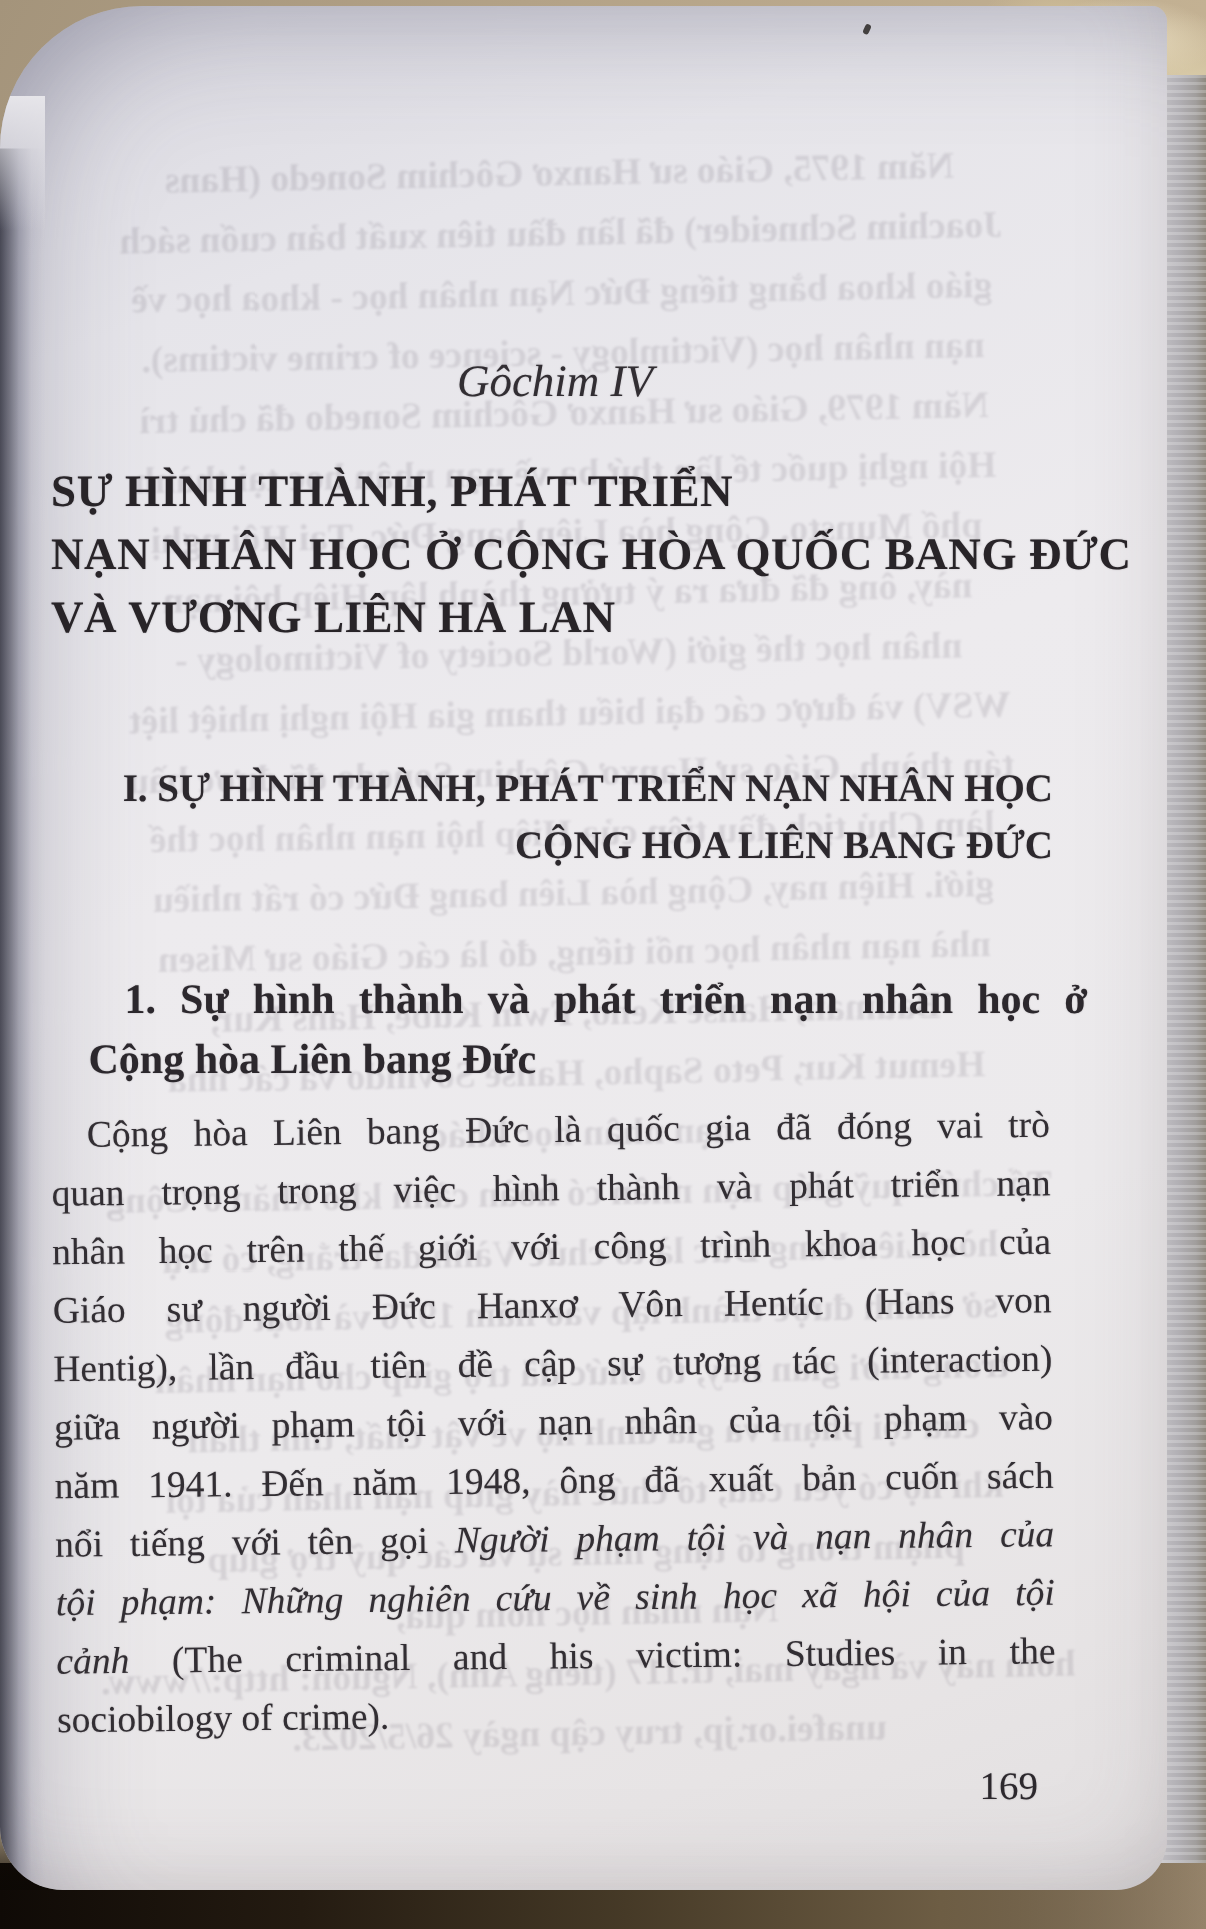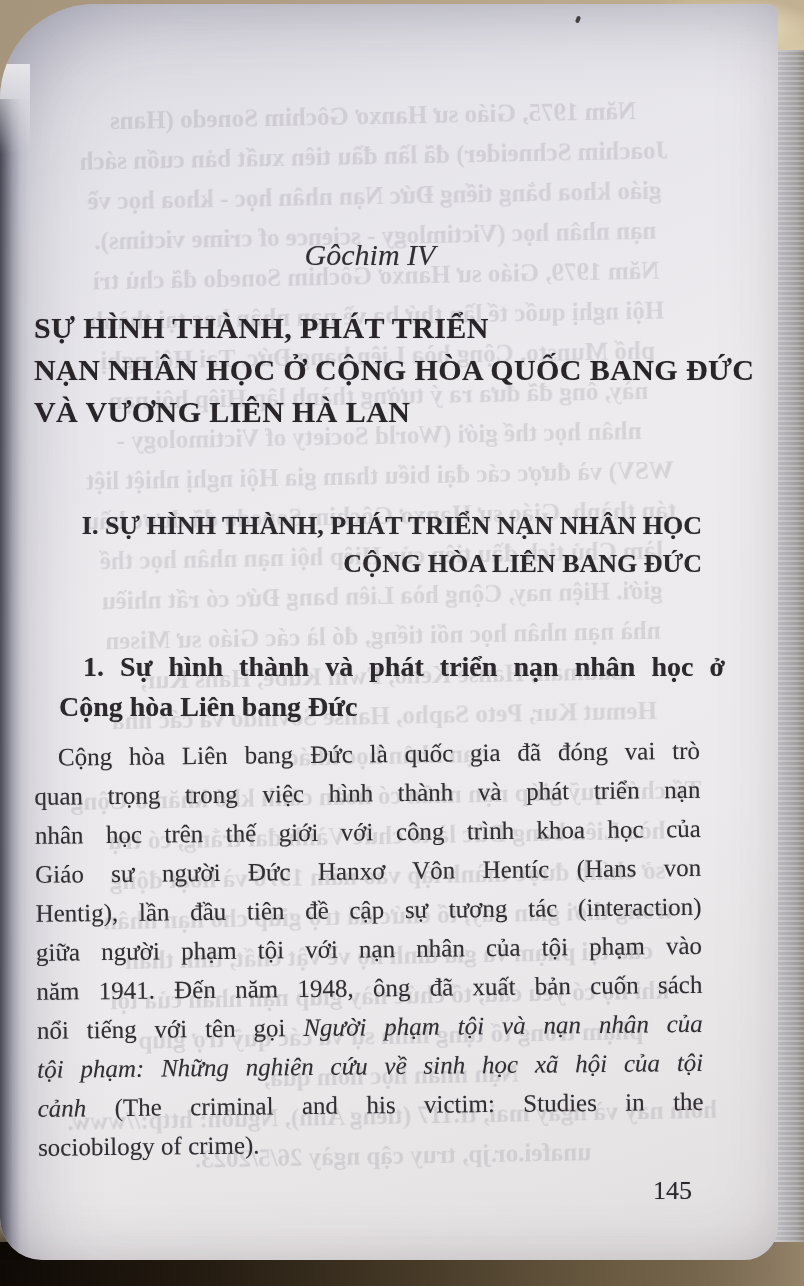--- a/index.html
+++ b/index.html
@@ -133,21 +133,21 @@
           <div class="body-line"><span>Giáo sư người Đức Hanxơ Vôn Hentíc (Hans von</span></div>
           <div class="body-line"><span>Hentig), lần đầu tiên đề cập sự tương tác (interaction)</span></div>
           <div class="body-line"><span>giữa người phạm tội với nạn nhân của tội phạm vào</span></div>
           <div class="body-line"><span>năm 1941. Đến năm 1948, ông đã xuất bản cuốn sách</span></div>
           <div class="body-line"><span>nổi tiếng với tên gọi </span><span class="it">Người phạm tội và nạn nhân của</span></div>
           <div class="body-line"><span class="it">tội phạm: Những nghiên cứu về sinh học xã hội của tội</span></div>
           <div class="body-line"><span class="it">cảnh</span><span> (The criminal and his victim: Studies in the</span></div>
           <div class="body-line last"><span>sociobilogy of crime).</span></div>
         </div>
 
-      <div class="pagenum">145</div>
+      <div class="pagenum">169</div>
     </div>
 
     <div class="gutter"></div>
     <div class="gutter-top-fade"></div>
   </div>
 
   <div class="speck"></div>
 </div>
 
 </body></html>

